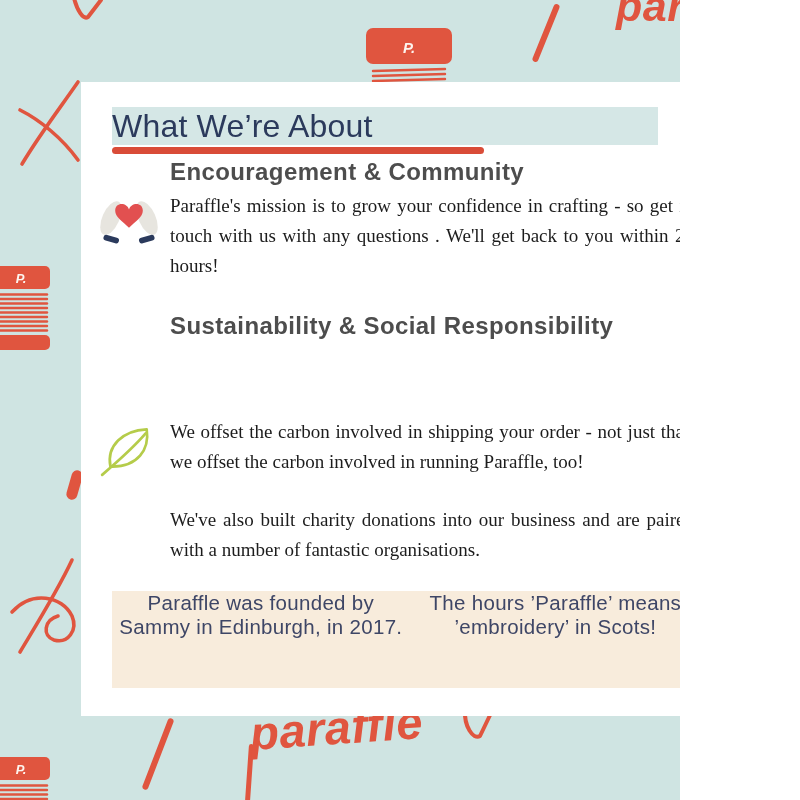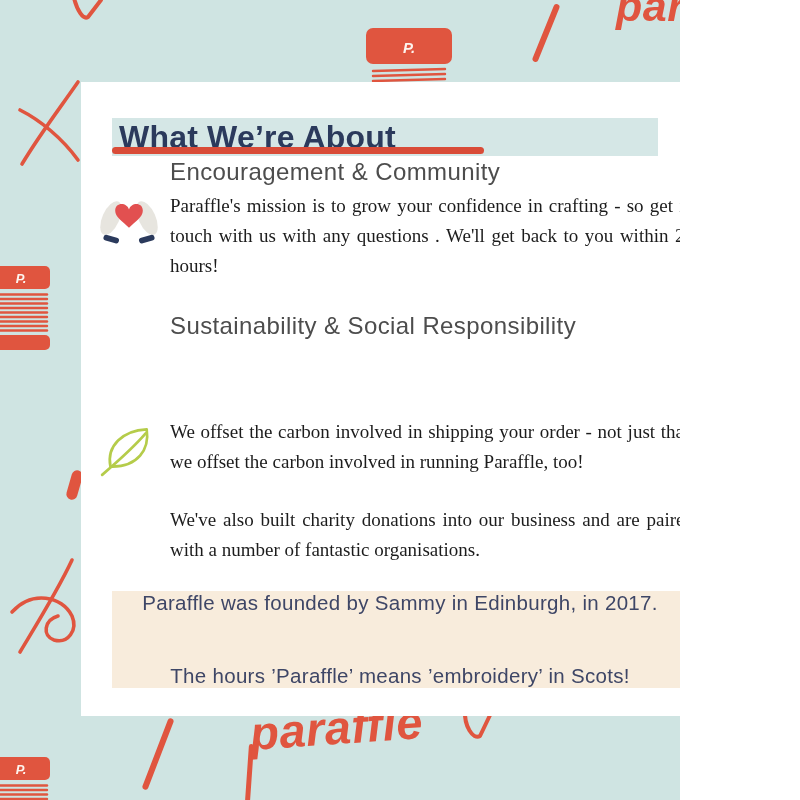--- a/index.html
+++ b/index.html
@@ -23,30 +23,30 @@
   .brand{position:absolute;z-index:0;font-family:"Liberation Sans",sans-serif;font-style:italic;
          font-weight:600;color:var(--coral);letter-spacing:.5px;white-space:nowrap}
   .brand-tr{left:616px;top:-18px;font-size:43px}
   .brand-bottom{left:250px;top:700px;font-size:47px;transform:rotate(-4deg)}
   .brand-right{left:600px;top:444px;font-size:47px;transform:rotate(-9deg)}
   .petal{position:absolute;left:69px;top:470px;width:11px;height:30px;border-radius:6px;
          background:var(--coral);transform:rotate(16deg);z-index:0}
 
   
   .card{position:absolute;left:81px;top:82px;width:638px;height:634px;background:#ffffff;z-index:2}
-  .title-strip{position:absolute;left:31px;top:36px;width:546px;height:38px;background:var(--title-strip);
-        color:var(--navy);font-weight:700;font-size:32px;line-height:38px;padding-left:7px;letter-spacing:.2px}
+  .title-strip{position:absolute;left:31px;top:25px;width:546px;height:38px;background:var(--title-strip);
+        color:var(--navy);font-weight:400;font-size:32px;line-height:38px;letter-spacing:.2px}
   .title-underline{position:absolute;left:31px;top:65px;width:372px;height:7px;border-radius:4px;background:#d94c38}
-  .sec-heading{position:absolute;left:89px;color:var(--heading-gray);font-weight:400;font-size:24px;
+  .sec-heading{position:absolute;left:89px;color:var(--heading-gray);font-weight:700;font-size:24px;
         letter-spacing:.4px;line-height:1.2}
   .body-text{position:absolute;left:89px;width:524px;font-family:Liberation Serif, serif;
         font-size:19px;line-height:1.58;color:var(--body-ink);text-align:justify}
   .icon-abs{position:absolute}
   .footer-box{position:absolute;left:31px;top:509px;width:576px;height:97px;background:var(--cream);
-        display:flex;flex-direction:column;justify-content:space-between;gap:13px;text-align:center;
+        display:flex;justify-content:flex-end;gap:13px;text-align:center;
         color:var(--footer-ink);font-size:20.5px;letter-spacing:.3px}
 </style>
 </head>
 <body>
 
 <div class="stage">
 
   <svg width="0" height="0" style="position:absolute" aria-hidden="true">
     <defs>
       <symbol id="spool-side" viewBox="0 0 60 84">

